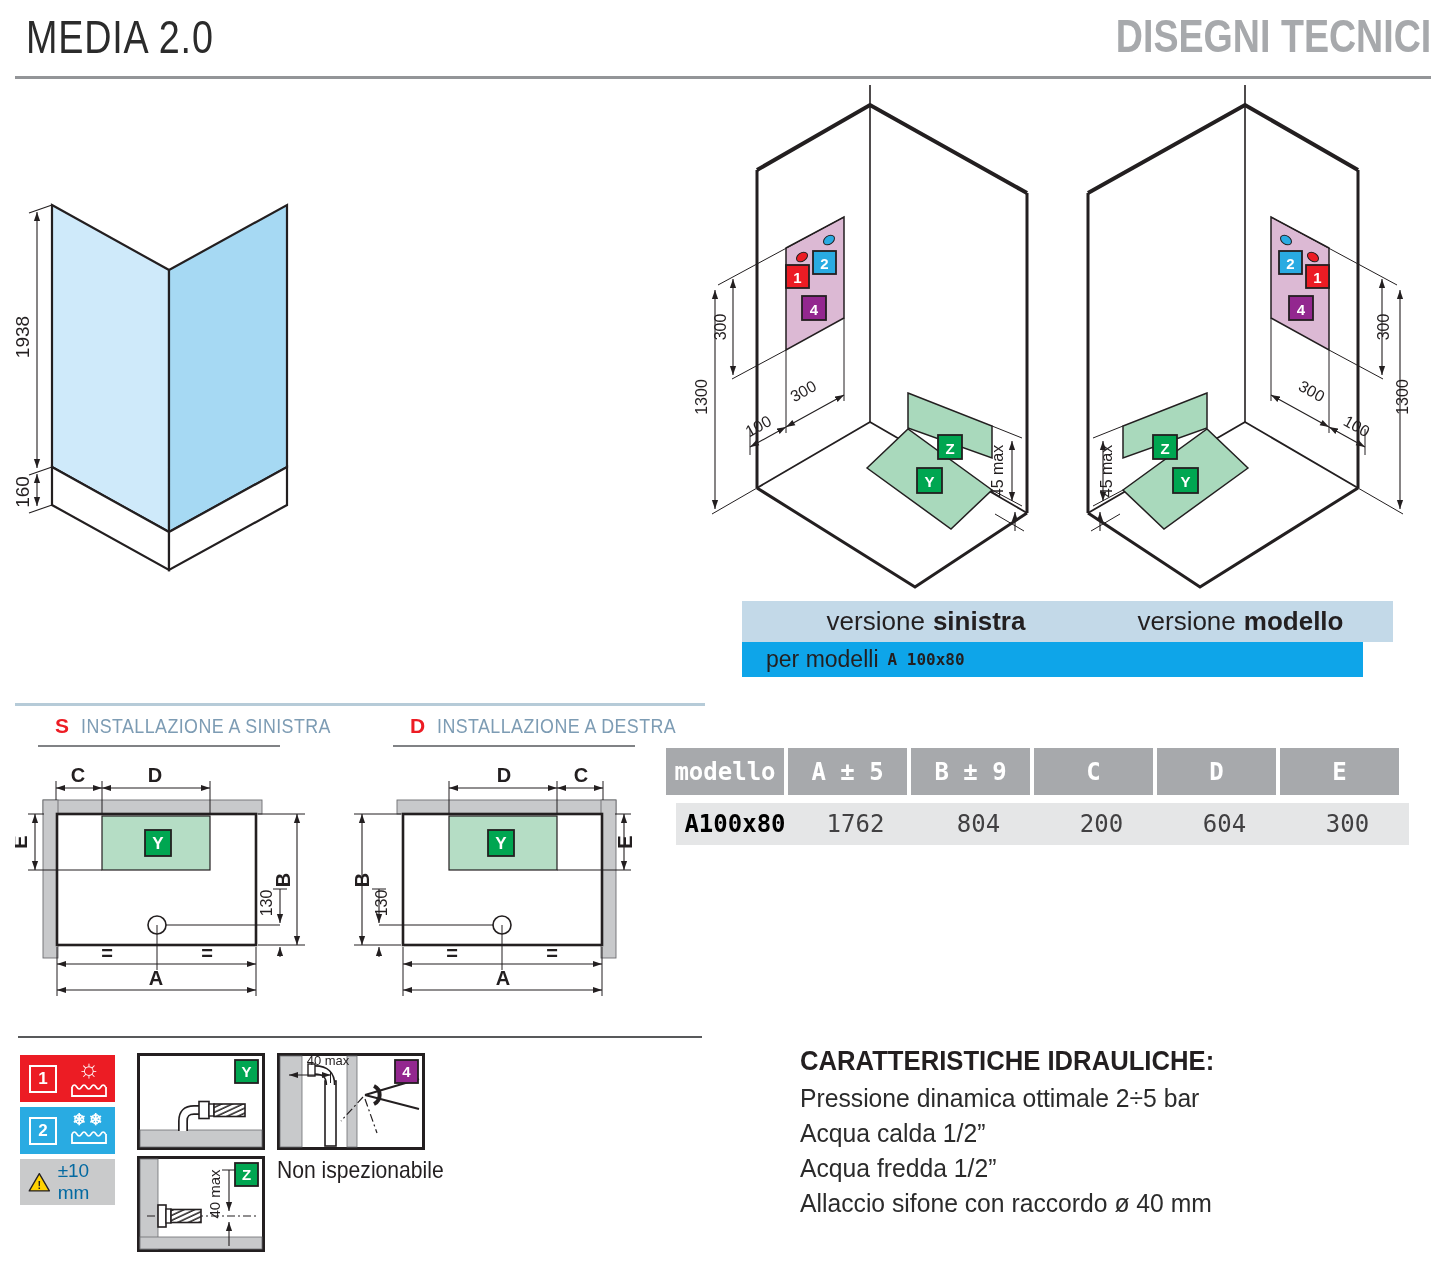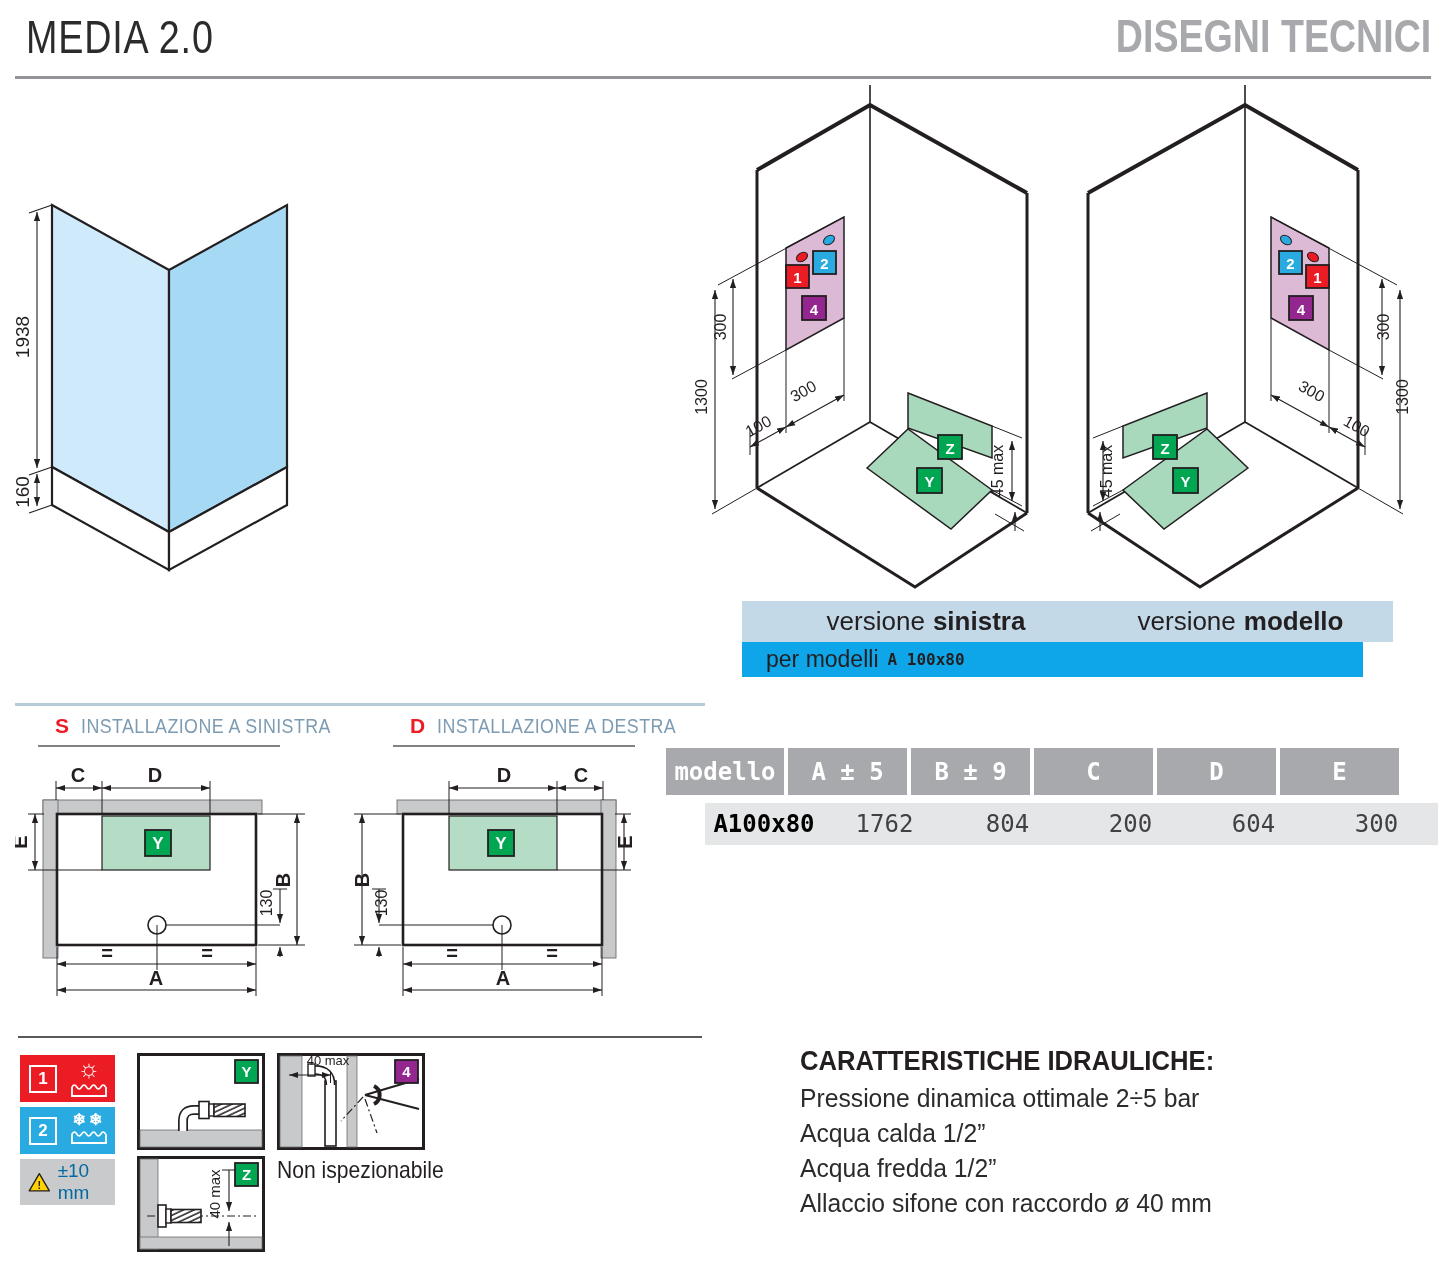--- a/index.html
+++ b/index.html
@@ -21,21 +21,21 @@
   
   .plan-head{font-size:21px;display:flex;gap:12px;align-items:baseline;}
   .plan-letter{color:#ed1c24;font-weight:700;}
   .plan-title{color:#7d9cb4;transform:scaleX(.85);transform-origin:left bottom;letter-spacing:.5px;white-space:nowrap;}
   .plan-rule{height:2px;background:#808285;}
   
   .tbl-head{left:666px;top:748px;width:733px;height:47px;display:flex;gap:4px;text-align:center;}
   .tbl-head .cell{background:#a7a9ac;color:#fff;display:flex;align-items:center;justify-content:center;font-family:"DejaVu Sans Mono",monospace;font-size:24px;font-weight:700;}
   .c-model{flex:0 0 118px;}
   .c-val{flex:1;}
-  .tbl-row{left:705px;top:803px;width:733px;height:42px;background:#e5e6e7;display:flex;align-items:center;}
+  .tbl-row{left:676px;top:803px;width:733px;height:42px;background:#e5e6e7;display:flex;align-items:center;}
   .tbl-row .cell{display:flex;align-items:center;justify-content:center;font-family:"DejaVu Sans Mono",monospace;font-size:24px;color:#414042;}
   .tbl-row .c-model{font-weight:700;color:#000;}
   
   .leg-box{width:95px;height:47px;border-radius:0;}
   .leg-red{background:#ec1c24;}
   .leg-blue{background:#29abe2;}
   .leg-gray{background:#c9cacb;display:flex;align-items:center;gap:7px;padding-left:8px;box-sizing:border-box;}
   .badge{position:absolute;left:9px;top:10px;width:24px;height:24px;border:2px solid #fff;color:#fff;font-weight:700;font-size:17px;display:flex;align-items:center;justify-content:center;}
   .icon-col{position:absolute;left:47px;top:1px;width:44px;text-align:center;color:#fff;line-height:1;}
   .sun-glyph{font-size:25px;}

